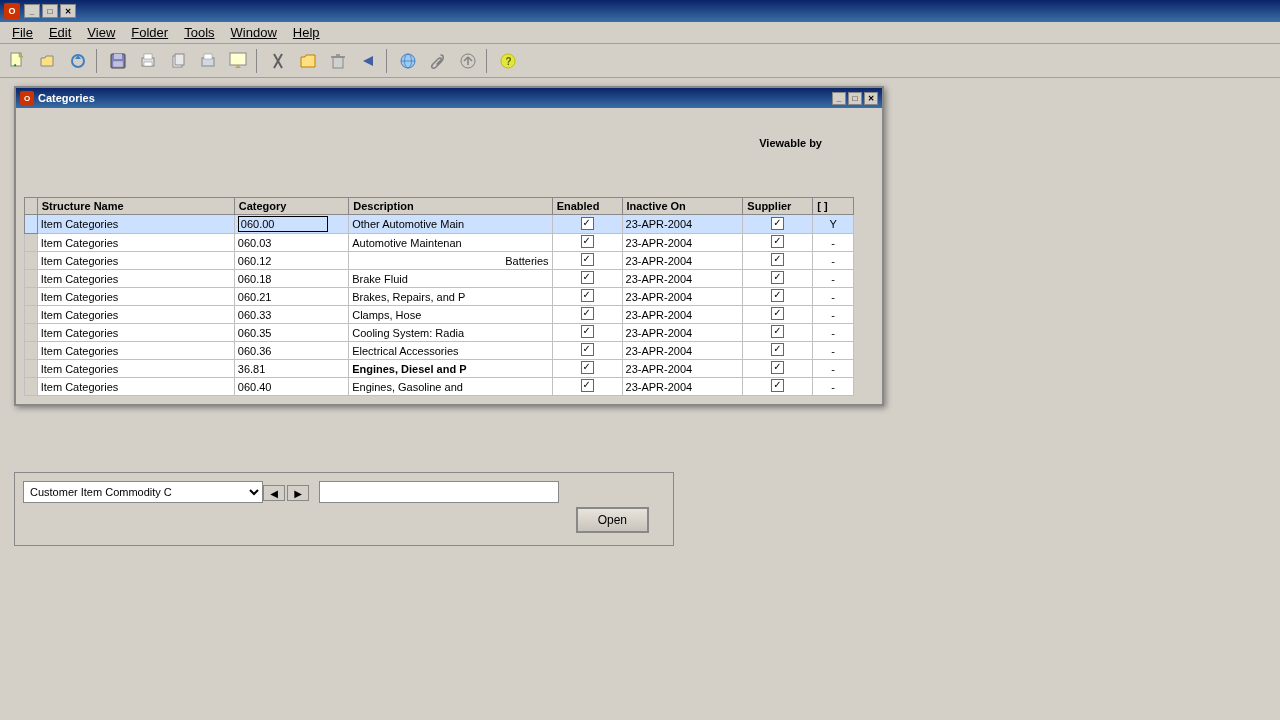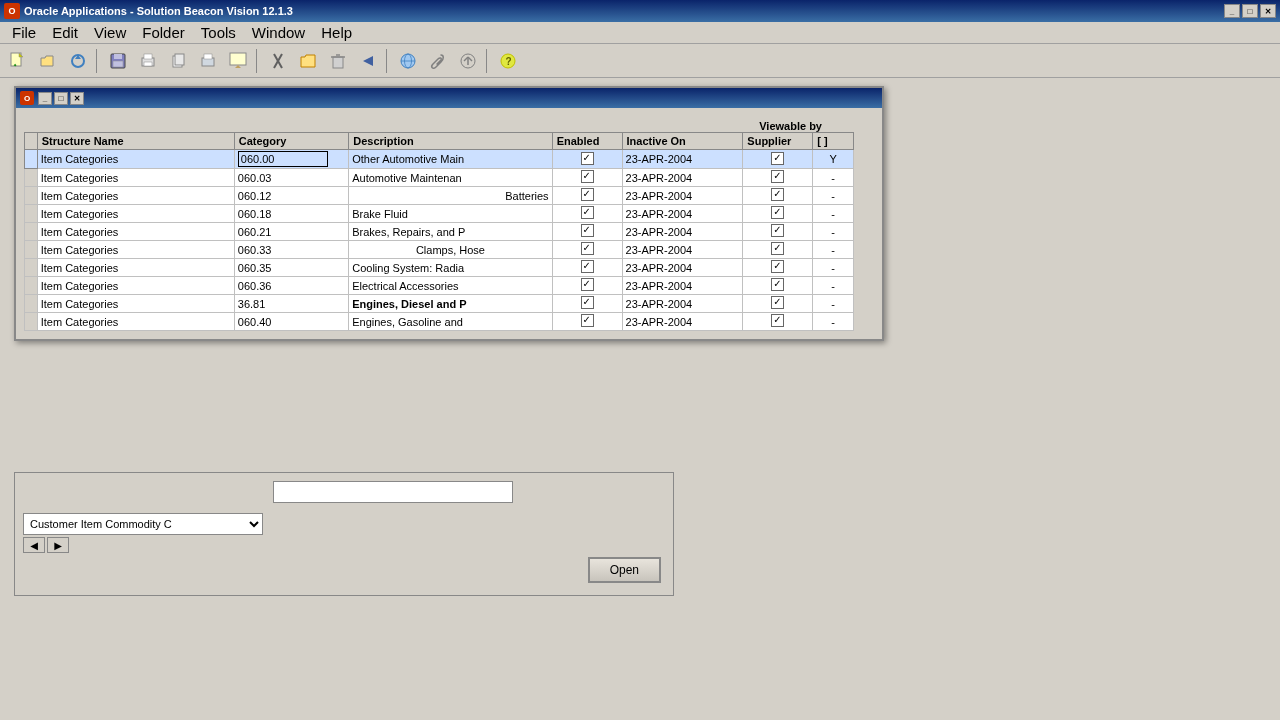--- a/index.html
+++ b/index.html
@@ -57,22 +57,23 @@
       background: #d4d0c8;
       height: 22px;
       display: flex;
       align-items: center;
       padding: 0 4px;
       border-bottom: 1px solid #a0a0a0;
     }
     .menu-item {
       padding: 2px 8px;
       cursor: pointer;
-      font-size: 15px;
+      font-size: 13px;
       color: #000;
+      text-decoration: underline;
     }
 
     
     .toolbar {
       background: #d4d0c8;
       height: 34px;
       display: flex;
       align-items: center;
       padding: 2px 4px;
       border-bottom: 1px solid #a0a0a0;
@@ -151,20 +152,21 @@
     .table-container {
       padding: 12px 8px 8px 8px;
       position: relative;
     }
 
     
     .data-grid {
       width: 100%;
       border-collapse: collapse;
       font-size: 11px;
+      margin-top: 48px;
     }
     .data-grid th {
       background: #d4d0c8;
       border: 1px solid #888;
       padding: 2px 4px;
       text-align: left;
       font-weight: bold;
       white-space: nowrap;
     }
     .data-grid td {
@@ -227,22 +229,22 @@
     .col-indicator { width: 10px; }
     .col-structure { width: 155px; }
     .col-category { width: 90px; }
     .col-description { width: 160px; }
     .col-enabled { width: 55px; text-align: center; }
     .col-inactive { width: 95px; }
     .col-supplier { width: 55px; text-align: center; }
     .col-bracket { width: 32px; text-align: center; }
     .dropdown-container {
       display: flex;
-      flex-direction: column;
-      margin-top: 32px;
+      flex-direction: row;
+      align-items: center;
     }
     .dropdown-select {
       width: 240px;
       height: 22px;
       font-size: 11px;
       background: white;
       border: 1px solid #888;
       padding: 0 2px;
       appearance: auto;
     }
@@ -273,21 +275,21 @@
       border: 2px solid #888;
       padding: 4px 20px;
       font-size: 12px;
       cursor: pointer;
       color: #000;
       height: 26px;
       display: flex;
       align-items: center;
       justify-content: center;
       margin-left: auto;
-      margin-right: 4px;
+      margin-right: 16px;
     }
 
     .bottom-buttons-row {
       display: flex;
       justify-content: flex-end;
       margin-top: 4px;
     }
 
     
     .bottom-outer {
@@ -298,21 +300,20 @@
       border: 1px solid #888;
       background: #d4d0c8;
       padding: 8px 8px 12px 8px;
     }
   </style>
 </head>
 <body>
 
 <div class="title-bar">
   <div class="title-bar-icon">O</div>
-  <span class="title-bar-text">Oracle Applications - Solution Beacon Vision 12.1.3</span>
   <div class="title-bar-buttons">
     <div class="title-bar-btn">_</div>
     <div class="title-bar-btn">□</div>
     <div class="title-bar-btn">✕</div>
   </div>
 </div>
 
 <div class="menu-bar">
   <span class="menu-item">File</span>
   <span class="menu-item">Edit</span>
@@ -427,30 +428,31 @@
         <text x="6.5" y="13" font-size="10" font-weight="bold" fill="#606000">?</text>
       </svg>
   </div>
 </div>
 
 <div class="workspace">
 
   <div class="dialog">
     <div class="dialog-titlebar">
       <div class="dialog-titlebar-icon">O</div>
+      <span class="dialog-titlebar-text">Categories</span>
       <div class="dialog-titlebar-btns">
         <div class="dialog-titlebar-btn">_</div>
         <div class="dialog-titlebar-btn">□</div>
         <div class="dialog-titlebar-btn">✕</div>
       </div>
     </div>
 
     <div class="table-container" style="padding-right: 28px;">
 
-      <div style="display:flex; justify-content:flex-end; margin-bottom:0; padding-right: 2px;">
+      <div style="display:flex; justify-content:flex-end; margin-bottom:0; padding-right: 2px; margin-top: 17px;">
         <span style="font-size:11px; font-weight:bold; margin-right: 30px;">Viewable by</span>
       </div>
 
       <table class="data-grid">
         <thead>
           <tr>
             <th class="col-indicator"></th>
             <th class="col-structure">Structure Name</th>
             <th class="col-category">Category</th>
             <th class="col-description">Description</th>
@@ -508,21 +510,21 @@
               <td class="col-description" style="max-width: 160px; overflow: hidden;">Brakes, Repairs, and P</td>
               <td class="col-enabled chk-cell"><span class="checkbox-icon checked"></span></td>
               <td class="col-inactive">23-APR-2004</td>
               <td class="col-supplier chk-cell"><span class="checkbox-icon checked"></span></td>
               <td class="col-bracket">-</td>
             </tr>
             <tr>
               <td class="row-indicator-empty"></td>
               <td class="col-structure">Item Categories</td>
               <td class="col-category">060.33</td>
-              <td class="col-description" style="max-width: 160px; overflow: hidden; text-align: center;">Clamps, Hose</td>
+              <td class="col-description" style="max-width: 160px; overflow: hidden;">Clamps, Hose</td>
               <td class="col-enabled chk-cell"><span class="checkbox-icon checked"></span></td>
               <td class="col-inactive">23-APR-2004</td>
               <td class="col-supplier chk-cell"><span class="checkbox-icon checked"></span></td>
               <td class="col-bracket">-</td>
             </tr>
             <tr>
               <td class="row-indicator-empty"></td>
               <td class="col-structure">Item Categories</td>
               <td class="col-category">060.35</td>
               <td class="col-description" style="max-width: 160px; overflow: hidden;">Cooling System: Radia</td>

